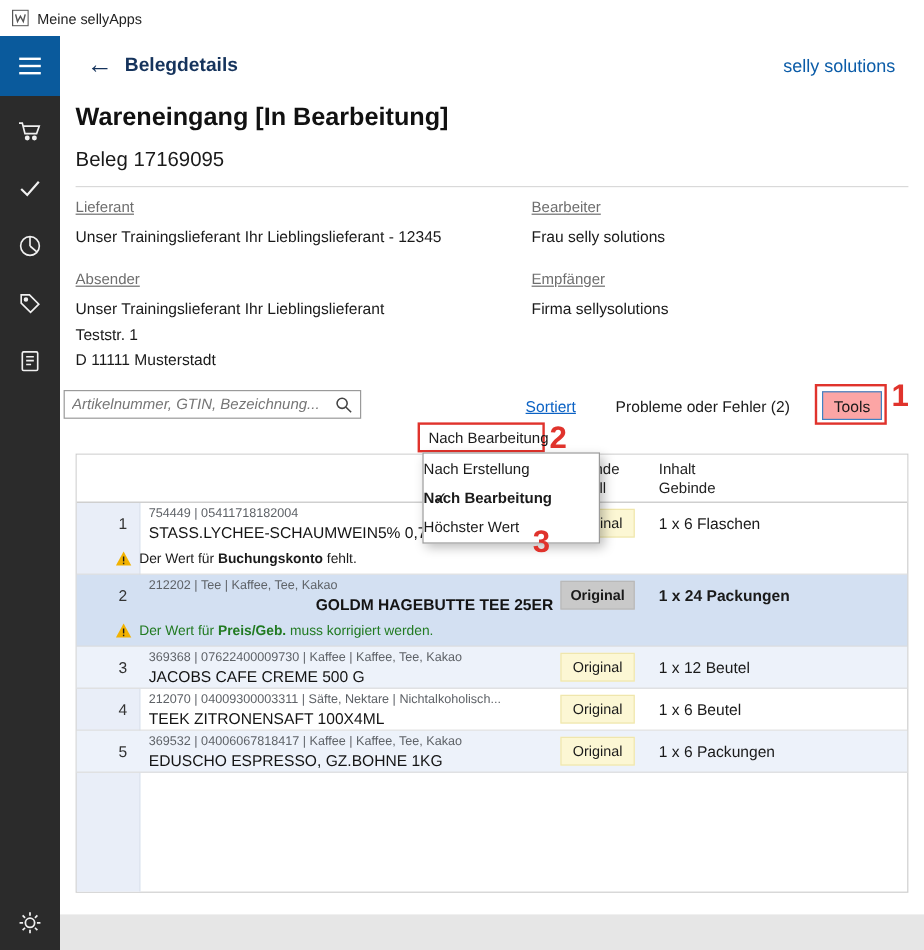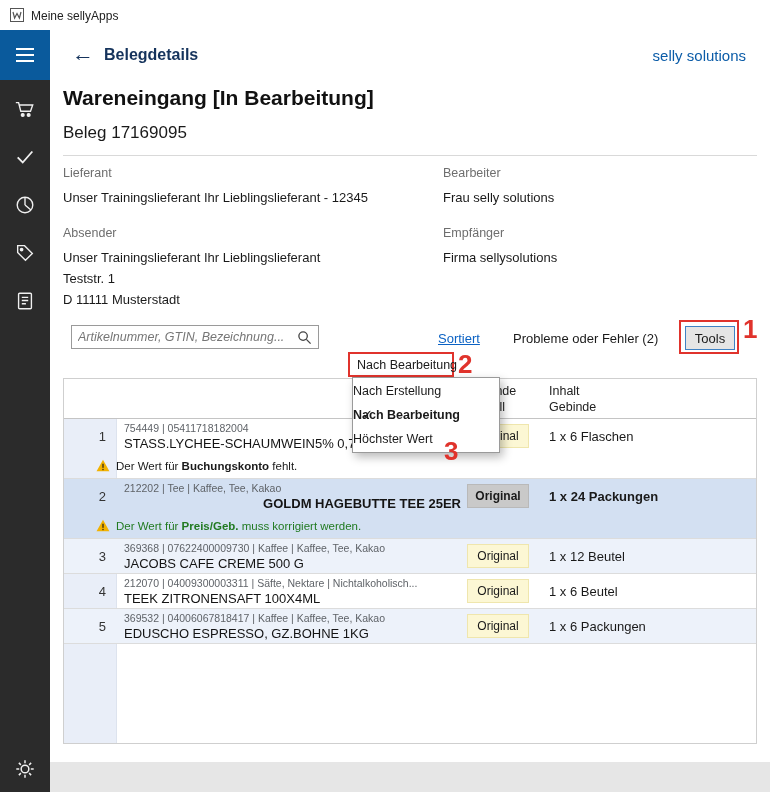--- a/index.html
+++ b/index.html
@@ -25,41 +25,41 @@
   .back-btn { position:absolute; left:22px; top:11px; font-size:22px; color:#15335c; cursor:pointer; }
   .hdr-title { position:absolute; left:54px; top:16px; font-size:16px; font-weight:bold; color:#15335c; }
   .brand { position:absolute; right:24px; top:17px; font-size:15px; color:#0b5ca8; }
 
   
   .doc-title { left:63px; top:86px; font-size:21px; font-weight:bold; color:#111; }
   .doc-num { left:63px; top:123px; font-size:17px; color:#1a1a1a; }
   .divider { left:63px; top:155px; width:694px; height:1px; background:#d9d9d9; }
 
   .field { width:360px; }
-  .field .lbl { font-size:12.5px; color:#6e6e6e; margin-bottom:7px; }
+  .field .lbl { font-size:12.5px; color:#6e6e6e; margin-bottom:7px;text-decoration:underline; }
   .field .val { font-size:13px; color:#1a1a1a; line-height:21px; }
   .f-lieferant { left:63px; top:166px; }
   .f-bearbeiter { left:443px; top:166px; }
   .f-absender { left:63px; top:226px; }
   .f-empfaenger { left:443px; top:226px; }
 
   
-  .searchbox { left:71px; top:325px; width:248px; height:24px; border:1px solid #9a9a9a; background:#fff;
+  .searchbox { left:53px; top:325px; width:248px; height:24px; border:1px solid #9a9a9a; background:#fff;
                display:flex; align-items:center; }
   .searchbox input { flex:1; border:none; outline:none; font-size:12.5px; padding:0 6px;
                      font-family:"Liberation Sans","DejaVu Sans",sans-serif; background:transparent; }
   .searchbox input::placeholder { font-style:italic; color:#767676; }
   .searchbox svg { width:15px; height:15px; margin-right:6px; flex:none; }
   .pivot { top:331px; font-size:13px; color:#1a1a1a; cursor:pointer; }
   .p-gruppiert { left:357px;margin-top:28px; }
   .p-sortiert { left:438px; color:#0b62c4; text-decoration:underline; }
   .p-probleme { left:513px; }
 
   .tools-rect { left:679px; top:320px; width:60px; height:34px; border:2px solid #e0332c; }
-  .tools-btn { position:absolute; left:4px; top:4px; width:50px; height:24px; background:#e5e5e5;
+  .tools-btn { position:absolute; left:4px; top:4px; width:50px; height:24px; background:#fca5a5;
                border:1px solid #3f82c4; font-size:13px; display:flex; align-items:center; justify-content:center; cursor:pointer; }
   .ann { font-size:26px; font-weight:bold; color:#e0332c; z-index:30; }
   .ann1 { left:743px; top:314px; }
   .ann2 { left:458px; top:349px; }
   .ann3 { left:444px; top:436px; }
 
   .sort-rect { left:348px; top:352px; width:106px; height:25px; border:2px solid #e0332c;
                display:flex; align-items:center; cursor:pointer; background:#fff; }
   .sort-rect span { font-size:12.5px; padding-left:7px; white-space:nowrap; }
 

